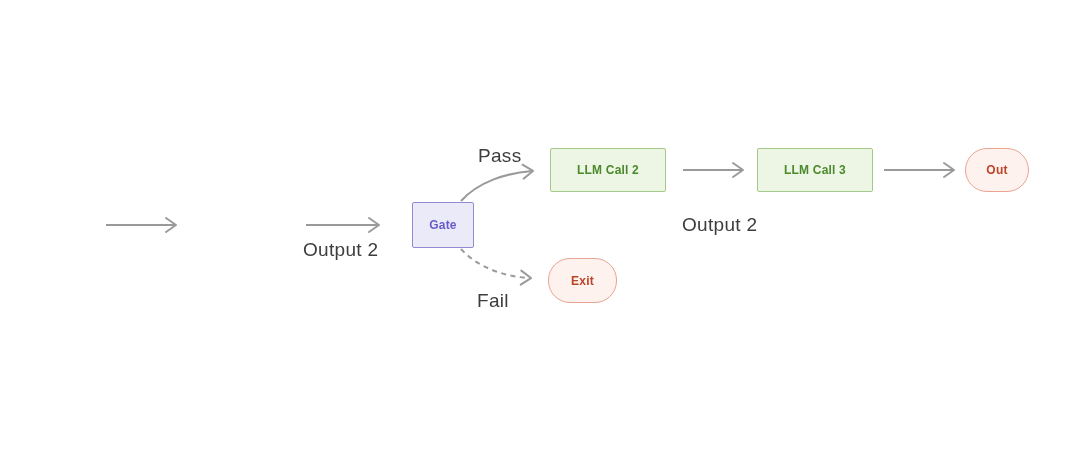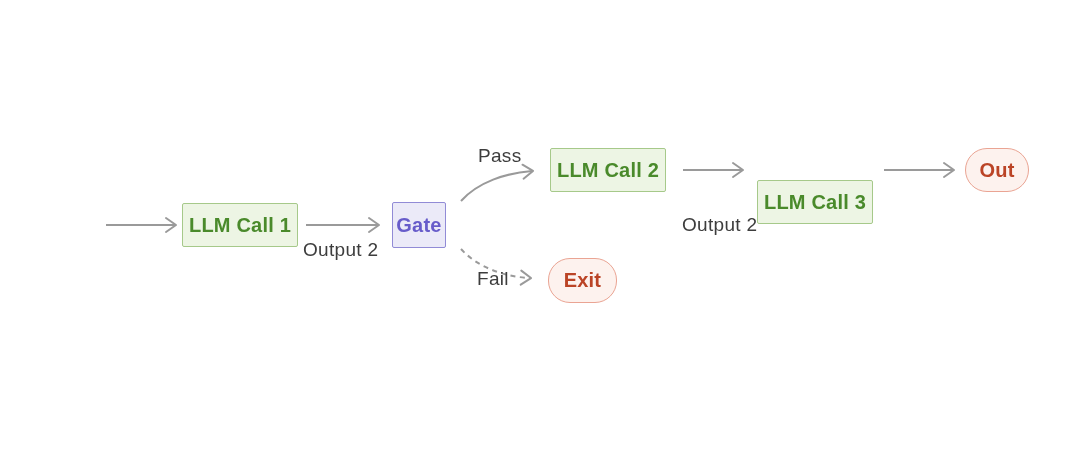--- a/index.html
+++ b/index.html
@@ -23,21 +23,21 @@
     height: 450px;
   }
   .node {
     position: absolute;
     display: flex;
     align-items: center;
     justify-content: center;
     box-sizing: border-box;
     border: 1px solid;
     font-weight: 700;
-    font-size: 20px;
+    font-size: 12px;
     letter-spacing: 0.2px;
     white-space: nowrap;
   }
   .node-process {
     background: #edf5e4;
     border-color: #a6c98a;
     color: #4a8a2b;
     border-radius: 2px;
   }
   .node-gate {
@@ -75,45 +75,42 @@
     </defs>
     <path d="M106,225 L175,225" fill="none" stroke="#9a9a9a" stroke-width="2" marker-end="url(#arrowhead)"></path>
     <path d="M306,225 L378,225" fill="none" stroke="#9a9a9a" stroke-width="2" marker-end="url(#arrowhead)"></path>
     <path d="M461,201 C478,182 506,173 532,171" fill="none" stroke="#9a9a9a" stroke-width="2" marker-end="url(#arrowhead)"></path>
     <path d="M683,170 L742,170" fill="none" stroke="#9a9a9a" stroke-width="2" marker-end="url(#arrowhead)"></path>
     <path d="M884,170 L953,170" fill="none" stroke="#9a9a9a" stroke-width="2" marker-end="url(#arrowhead)"></path>
     <path d="M461,249 C478,268 506,277 530,278" fill="none" stroke="#9a9a9a" stroke-width="2" stroke-dasharray="5 4.5" marker-end="url(#arrowhead)"></path>
   </svg>
 
 
-  <div class="node node-process" style="left:182px; top:203px; width:116px; height:44px;">
-    <span>LLM Call 1</span>
-  </div>
 
-  <div class="node node-gate" style="left:392px; top:202px; width:54px; height:46px;">
+  <div class="node node-gate" style="left:412px; top:202px; width:62px; height:46px;">
     <span>Gate</span>
   </div>
 
   <div class="node node-process" style="left:550px; top:148px; width:116px; height:44px;">
     <span>LLM Call 2</span>
   </div>
 
-  <div class="node node-process" style="left:757px; top:148px; width:116px; height:44px;margin-top:32px;">
+  <div class="node node-process" style="left:757px; top:148px; width:116px; height:44px;">
     <span>LLM Call 3</span>
   </div>
 
   <div class="node node-terminal node-pill" style="left:965px; top:148px; width:64px; height:44px;">
     <span>Out</span>
   </div>
 
   <div class="node node-terminal node-pill" style="left:548px; top:258px; width:69px; height:45px;">
     <span>Exit</span>
   </div>
 
   <div class="edge-label" style="left:303px; top:239px;">Output 2</div>
 
   <div class="edge-label" style="left:478px; top:145px;">Pass</div>
 
   <div class="edge-label" style="left:682px; top:186px;margin-top:28px;">Output 2</div>
 
-  <div class="edge-label" style="left:477px; top:268px;">Fail</div>
+  <div class="edge-label" style="left:477px; top:290px;">Fail</div>
 
 </div>
 
 </body></html>

